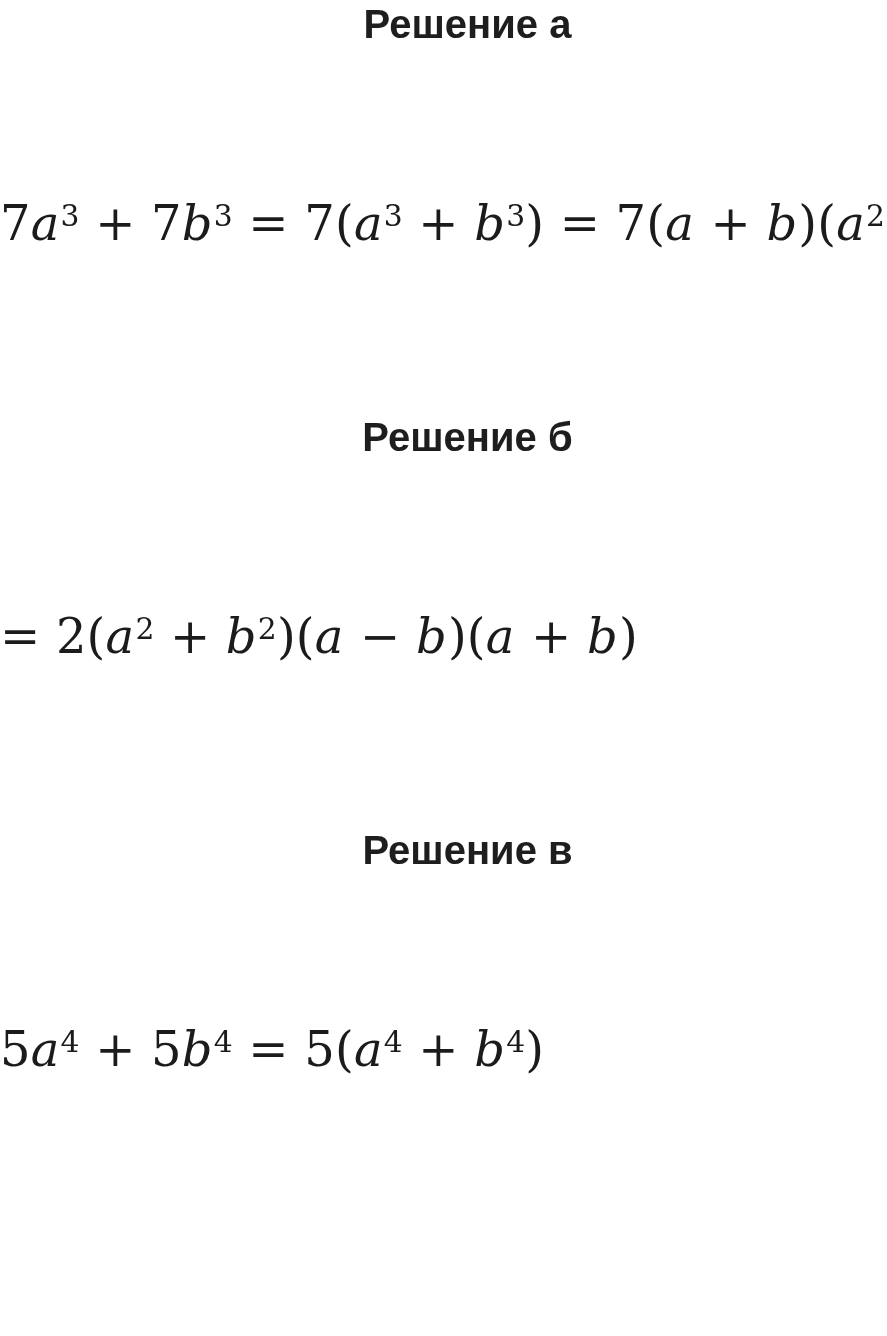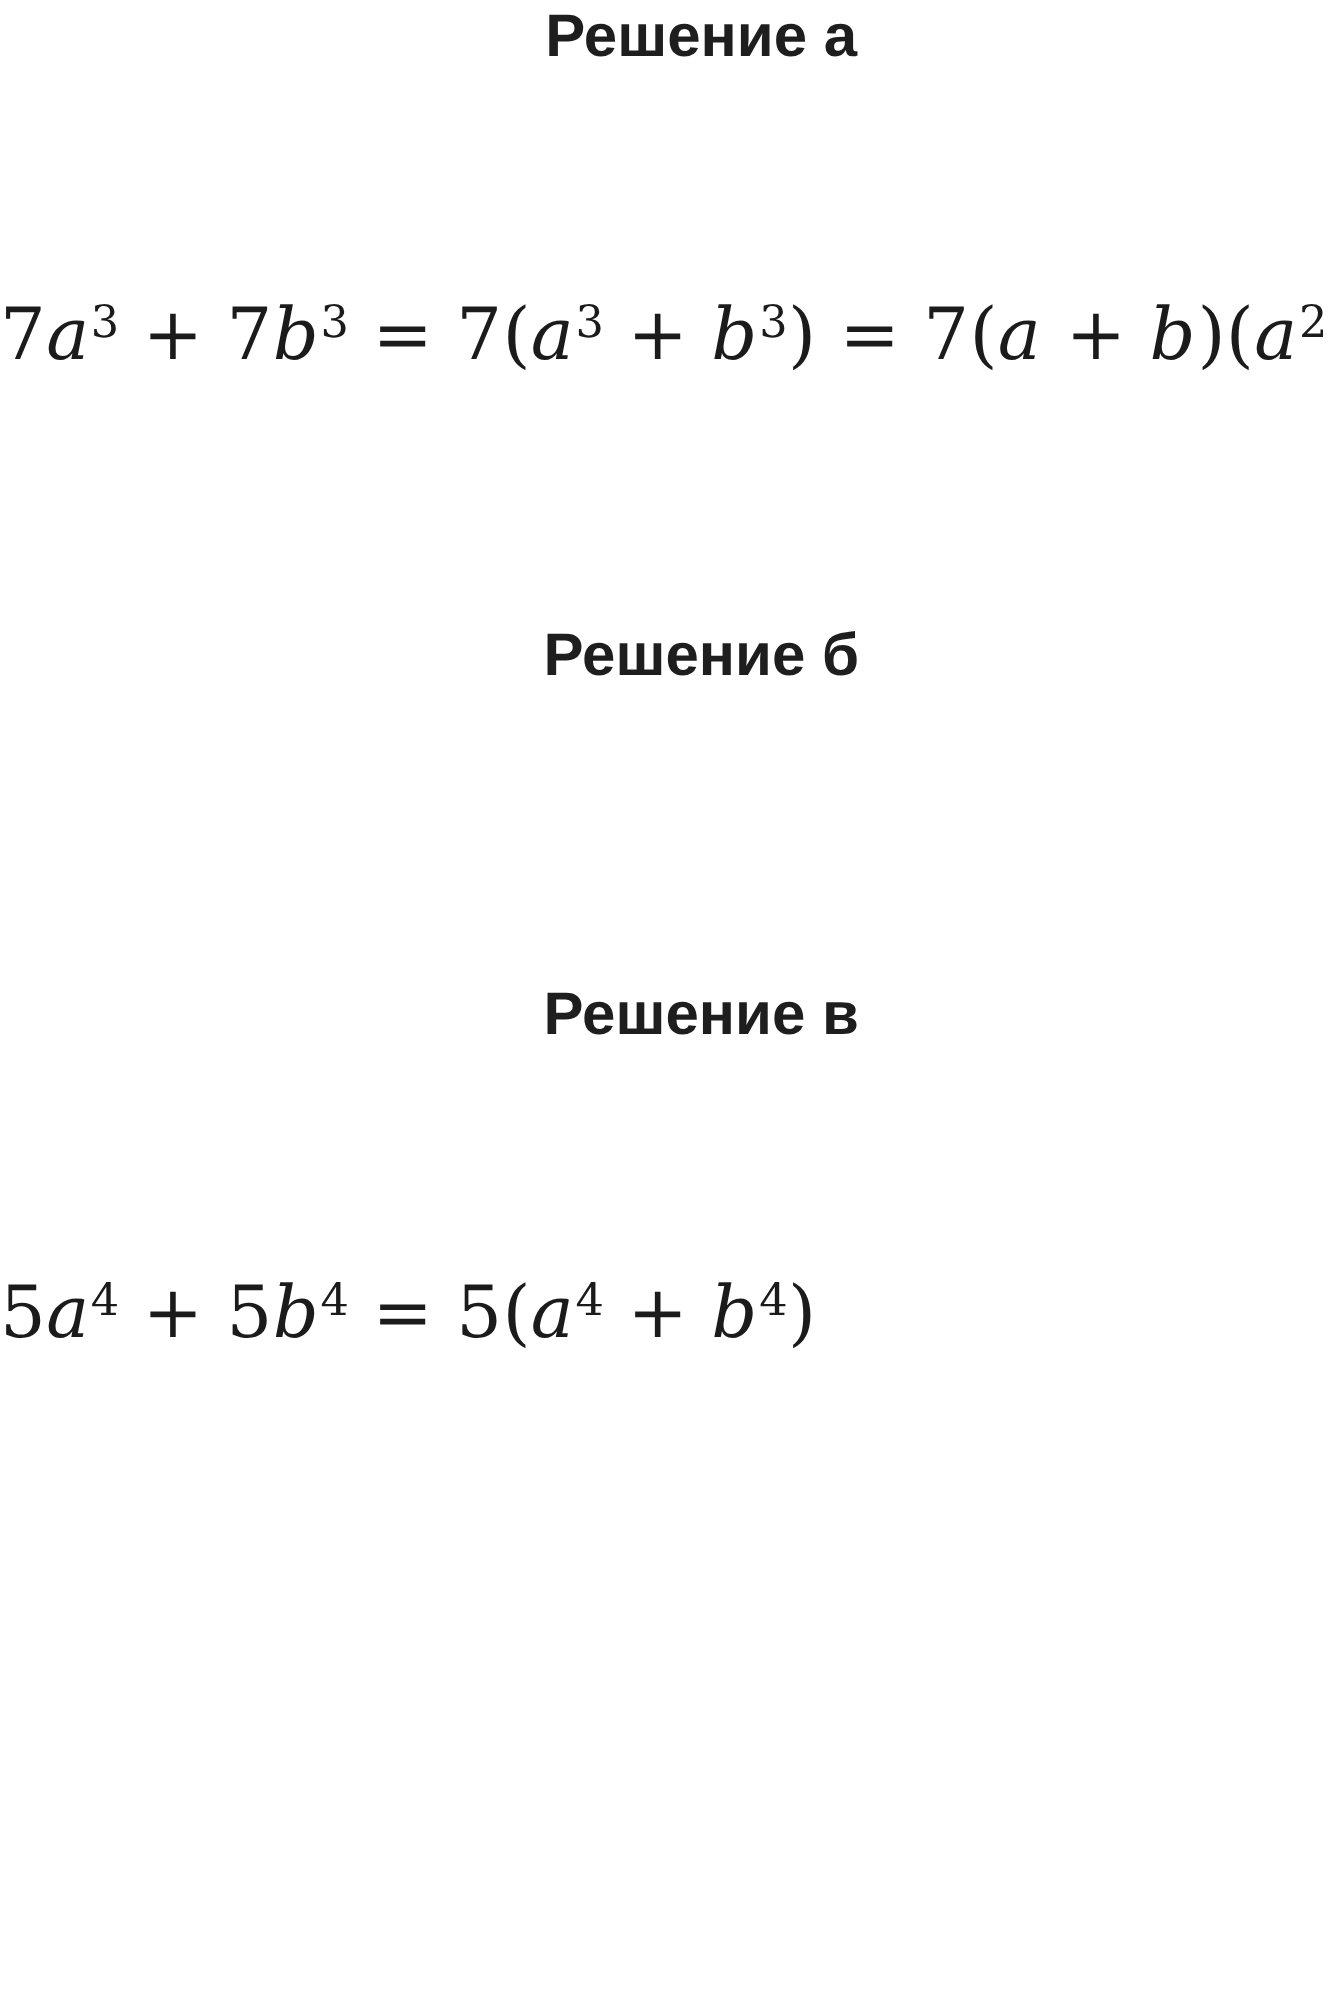--- a/index.html
+++ b/index.html
@@ -58,20 +58,21 @@
   <div class="section">
     <h2 class="heading">Решение а</h2>
     <div class="math">
       <span class="math-line">7<i>a</i><sup>3</sup> + 7<i>b</i><sup>3</sup> = 7(<i>a</i><sup>3</sup> + <i>b</i><sup>3</sup>) = 7(<i>a</i> + <i>b</i>)(<i>a</i><sup>2</sup> − <i>a</i><i>b</i> + <i>b</i><sup>2</sup>)</span>
     </div>
   </div>
 
   <div class="section">
     <h2 class="heading">Решение б</h2>
     <div class="math">
+      <span class="math-line">= 2(<i>a</i><sup>2</sup> + <i>b</i><sup>2</sup>)(<i>a</i> − <i>b</i>)(<i>a</i> + <i>b</i>)</span>
     </div>
   </div>
 
   <div class="section">
     <h2 class="heading">Решение в</h2>
     <div class="math">
       <span class="math-line">5<i>a</i><sup>4</sup> + 5<i>b</i><sup>4</sup> = 5(<i>a</i><sup>4</sup> + <i>b</i><sup>4</sup>)</span>
     </div>
   </div>
 

